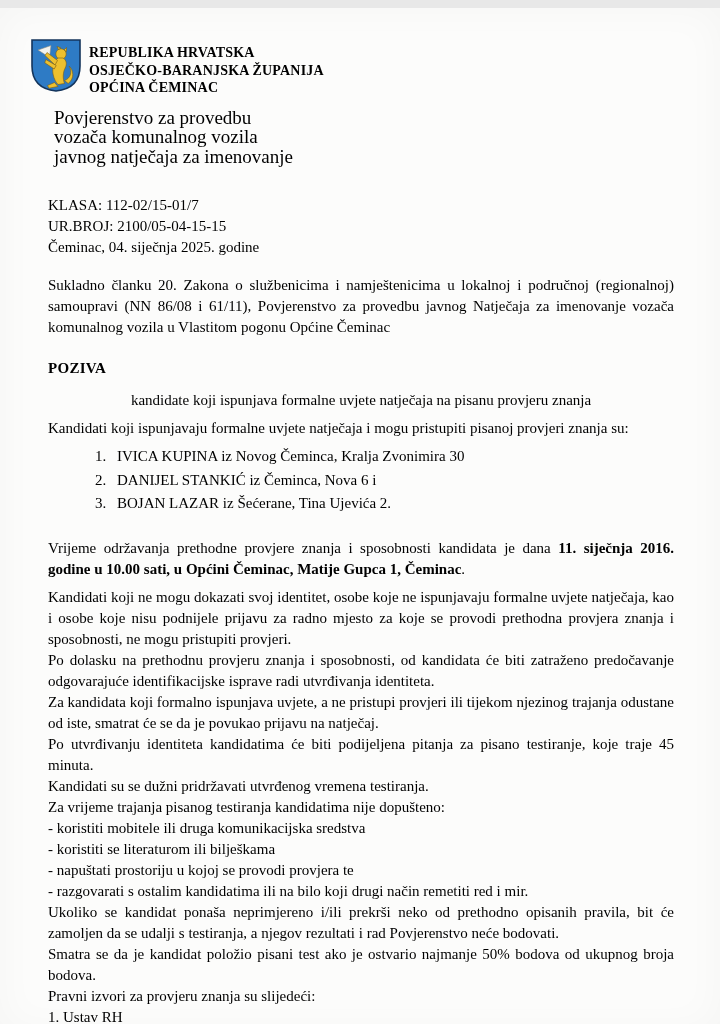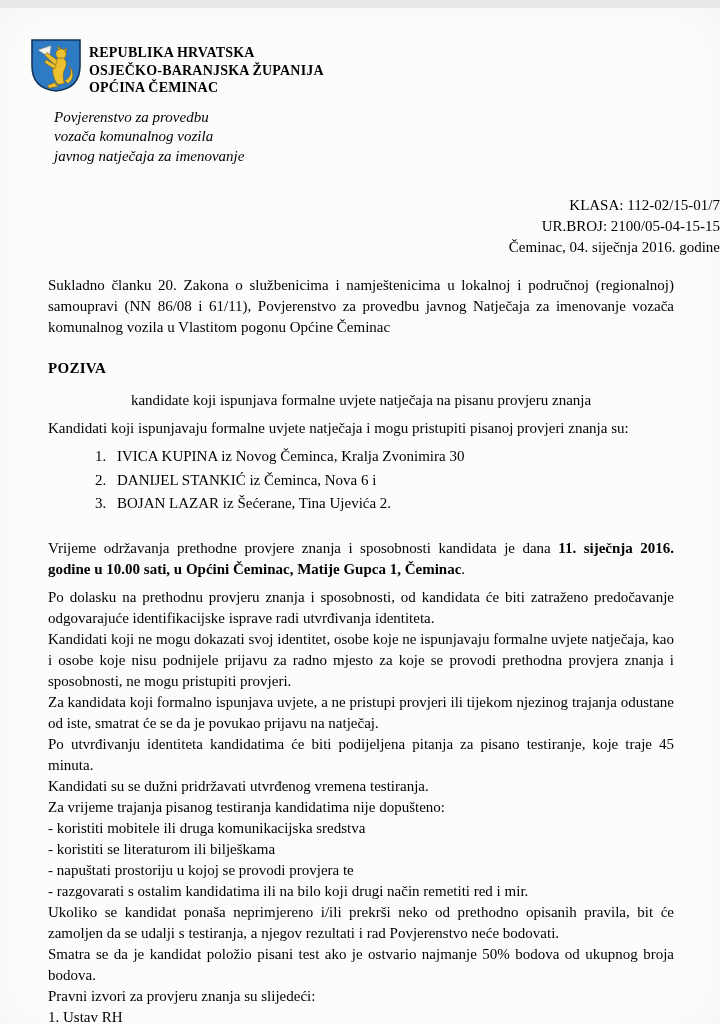--- a/index.html
+++ b/index.html
@@ -25,29 +25,27 @@
   .org-block {
     margin-left: 7px;
     padding-top: 6px;
     font-weight: bold;
     font-size: 14px;
     line-height: 17.5px;
     letter-spacing: 0.2px;
   }
   .committee-block {
     margin: 11px 0 0 54px;
-    font-size: 15px;
+    font-size: 19px;
     line-height: 19.5px;
-    font-style: italic;
   }
   .ref-block {
     margin: 29px 0 0 48px;
     font-size: 15px;
     line-height: 21px;
-    text-align: right;
   }
   
   .main {
     margin: 17px 46px 0 48px;
     font-size: 15px;
     line-height: 21px;
   }
   .para-justify { text-align: justify; }
   .doc-title {
     text-align: left;
@@ -106,21 +104,21 @@
 
   <div class="committee-block">
     <div>Povjerenstvo za provedbu</div>
     <div>vozača komunalnog vozila</div>
     <div>javnog natječaja za imenovanje</div>
   </div>
 
   <div class="ref-block">
     <div>KLASA: 112-02/15-01/7</div>
     <div>UR.BROJ: 2100/05-04-15-15</div>
-    <div>Čeminac, 04. siječnja 2016. godine</div>
+    <div>Čeminac, 04. siječnja 2025. godine</div>
   </div>
 
   <div class="main">
 
     <div class="para-justify">Sukladno članku 20. Zakona o službenicima i namještenicima u lokalnoj i područnoj (regionalnoj) samoupravi (NN 86/08 i 61/11), Povjerenstvo za provedbu javnog Natječaja za imenovanje vozača komunalnog vozila u Vlastitom pogonu Općine Čeminac</div>
 
     <div class="doc-title">POZIVA</div>
 
     <div class="doc-subtitle">kandidate koji ispunjava formalne uvjete natječaja na pisanu provjeru znanja</div>
 
@@ -128,22 +126,22 @@
 
     <div class="candidate-list">
       <div class="candidate-item"><span class="num">1.</span><span>IVICA KUPINA iz Novog Čeminca, Kralja Zvonimira 30</span></div>
       <div class="candidate-item"><span class="num">2.</span><span>DANIJEL STANKIĆ iz Čeminca, Nova 6 i</span></div>
       <div class="candidate-item"><span class="num">3.</span><span>BOJAN LAZAR iz Šećerane, Tina Ujevića 2.</span></div>
     </div>
 
     <div class="schedule"><span>Vrijeme održavanja prethodne provjere znanja i sposobnosti kandidata je dana </span><b>11. siječnja 2016. godine u 10.00 sati, u Općini Čeminac, Matije Gupca 1, Čeminac</b><span>.</span></div>
 
     <div class="block">
+      <p>Kandidati koji ne mogu dokazati svoj identitet, osobe koje ne ispunjavaju formalne uvjete natječaja, kao i osobe koje nisu podnijele prijavu za radno mjesto za koje se provodi prethodna provjera znanja i sposobnosti, ne mogu pristupiti provjeri.</p>
       <p>Po dolasku na prethodnu provjeru znanja i sposobnosti, od kandidata će biti zatraženo predočavanje odgovarajuće identifikacijske isprave radi utvrđivanja identiteta.</p>
-      <p>Kandidati koji ne mogu dokazati svoj identitet, osobe koje ne ispunjavaju formalne uvjete natječaja, kao i osobe koje nisu podnijele prijavu za radno mjesto za koje se provodi prethodna provjera znanja i sposobnosti, ne mogu pristupiti provjeri.</p>
       <p>Za kandidata koji formalno ispunjava uvjete, a ne pristupi provjeri ili tijekom njezinog trajanja odustane od iste, smatrat će se da je povukao prijavu na natječaj.</p>
       <p>Po utvrđivanju identiteta kandidatima će biti podijeljena pitanja za pisano testiranje, koje traje 45 minuta.</p>
       <p>Kandidati su se dužni pridržavati utvrđenog vremena testiranja.</p>
       <p>Za vrijeme trajanja pisanog testiranja kandidatima nije dopušteno:</p>
       <p class="rule-item">- koristiti mobitele ili druga komunikacijska sredstva</p>
       <p class="rule-item">- koristiti se literaturom ili bilješkama</p>
       <p class="rule-item">- napuštati prostoriju u kojoj se provodi provjera te</p>
       <p class="rule-item">- razgovarati s ostalim kandidatima ili na bilo koji drugi način remetiti red i mir.</p>
       <p>Ukoliko se kandidat ponaša neprimjereno i/ili prekrši neko od prethodno opisanih pravila, bit će zamoljen da se udalji s testiranja, a njegov rezultati i rad Povjerenstvo neće bodovati.</p>
       <p>Smatra se da je kandidat položio pisani test ako je ostvario najmanje 50% bodova od ukupnog broja bodova.</p>

